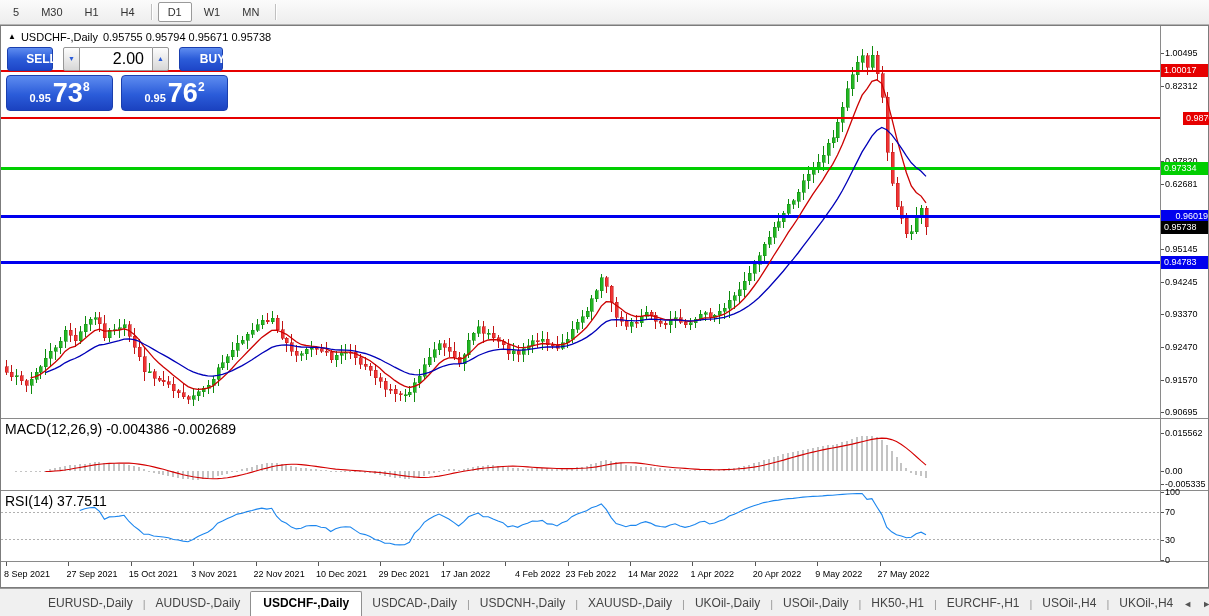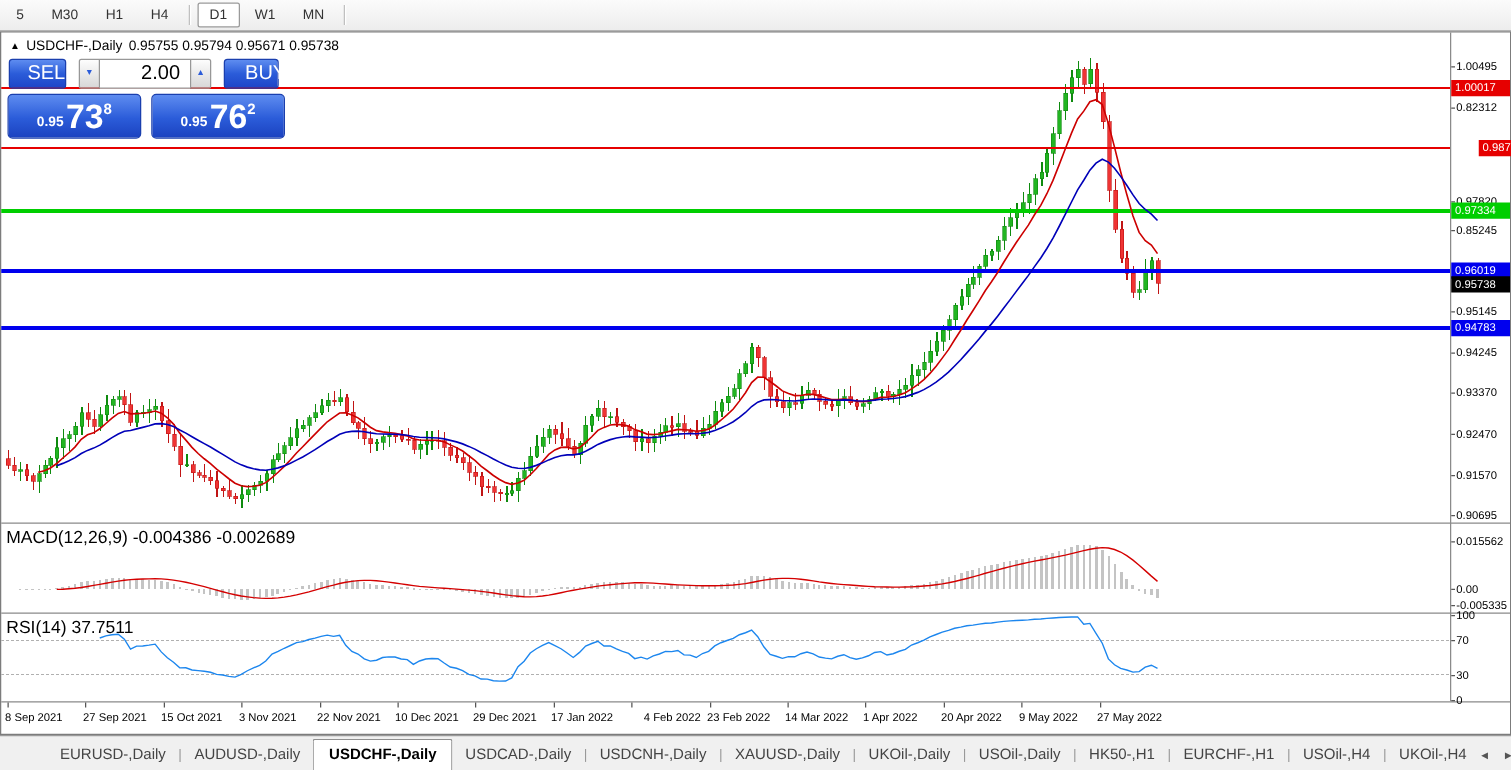--- a/index.html
+++ b/index.html
@@ -34,21 +34,21 @@
     color:#fff; padding-left:3px; z-index:3; }
 
   
   .time-axis { position:absolute; top:536px; left:0; width:1159px; height:25px; }
   .t-label { position:absolute; top:7px; font-size:9px; color:#000; white-space:nowrap; }
   .t-tick { position:absolute; top:0; width:1px; height:4px; background:#555; }
 
   
   .trade-panel { position:absolute; top:20px; left:6px; width:221px; height:80px; z-index:10; font-family:"Liberation Sans",sans-serif; }
   .tp-row1 { position:absolute; top:0; left:0; width:221px; height:25px; display:flex; align-items:center; }
-  .tp-btn { height:24px; border:1px solid #1a3fae; border-radius:3px; color:#fff; font-size:16px; font-weight:400;
+  .tp-btn { height:24px; border:1px solid #1a3fae; border-radius:3px; color:#fff; font-size:12px; font-weight:700;
     background:linear-gradient(180deg,#5e8cf0 0%,#2b5cd9 50%,#1e46c8 100%); display:flex; align-items:center; justify-content:center; cursor:pointer;padding-left:23px; }
   .tp-sell { width:46px; margin-right:10px; }
   .tp-buy  { width:44px; margin-left:10px; }
   .spin-btn { width:17px; height:24px; background:linear-gradient(180deg,#fdfdfd,#d7d7d7); border:1px solid #979797;
     color:#2b5cd9; font-size:7px; display:flex; align-items:center; justify-content:center; cursor:pointer; }
   .spin-dn { border-radius:2px 0 0 2px; }
   .spin-up { border-radius:0 2px 2px 0; }
   .vol-field { width:72px; height:24px; border-top:1px solid #979797; border-bottom:1px solid #979797; background:#fff;
     font-size:16px; color:#000; text-align:right; padding-right:8px; line-height:22px; }
   .tp-prices { position:absolute; top:29px; left:-1px; width:222px; display:flex; gap:8px; }
@@ -711,38 +711,38 @@
           <div class="t-label" style="left: 751.8px;">20 Apr 2022</div>
           <div class="t-tick" style="left: 816.2px;"></div>
           <div class="t-label" style="left: 814.2px;">9 May 2022</div>
           <div class="t-tick" style="left: 878.6px;"></div>
           <div class="t-label" style="left: 876.6px;">27 May 2022</div>
         </div>
       <div id="price-axis">
           <div class="ax" style="top: 22.0092px;">1.00495</div>
           <div class="ax" style="top: 54.9473px;">0.82312</div>
           <div class="ax" style="top: 130px;">0.97820</div>
-          <div class="ax" style="top: 152.847px;">0.85245</div>
+          <div class="ax" style="top: 152.847px;">0.62681</div>
           <div class="ax" style="top: 217.808px;">0.95145</div>
           <div class="ax" style="top: 250.746px;">0.94245</div>
           <div class="ax" style="top: 282.769px;">0.93370</div>
           <div class="ax" style="top: 315.707px;">0.92470</div>
           <div class="ax" style="top: 348.645px;">0.91570</div>
           <div class="ax" style="top: 380.669px;">0.90695</div>
           <div class="ax" style="top: 402.01px;">0.015562</div>
           <div class="ax" style="top: 440.005px;">0.00</div>
           <div class="ax" style="top: 453.03px;">-0.005335</div>
           <div class="ax" style="top: 461px;">100</div>
           <div class="ax" style="top: 481.4px;">70</div>
           <div class="ax" style="top: 508.6px;">30</div>
           <div class="ax" style="top: 529px;">0</div>
           <div class="badge" style="top: 38.003px; background: rgb(230, 0, 0);">1.00017</div>
           <div class="badge" style="top: 85.8731px; background: rgb(230, 0, 0); margin-left: 22px;">0.98709</div>
           <div class="badge" style="top: 136.195px; background: rgb(0, 206, 0);">0.97334</div>
-          <div class="badge" style="top: 184.321px; background: rgb(0, 0, 238);">0.96019</div>
+          <div class="badge" style="top: 184.321px; background: rgb(0, 0, 238); text-align: right;">0.96019</div>
           <div class="badge" style="top: 194.605px; background: rgb(0, 0, 0);">0.95738</div>
           <div class="badge" style="top: 229.556px; background: rgb(0, 0, 238);">0.94783</div>
         </div>
 
       <div class="trade-panel">
         <div class="tp-row1">
           <div class="tp-btn tp-sell">SELL</div>
           <div class="spin-btn spin-dn">▼</div>
           <div class="vol-field">2.00</div>
           <div class="spin-btn spin-up">▲</div>

